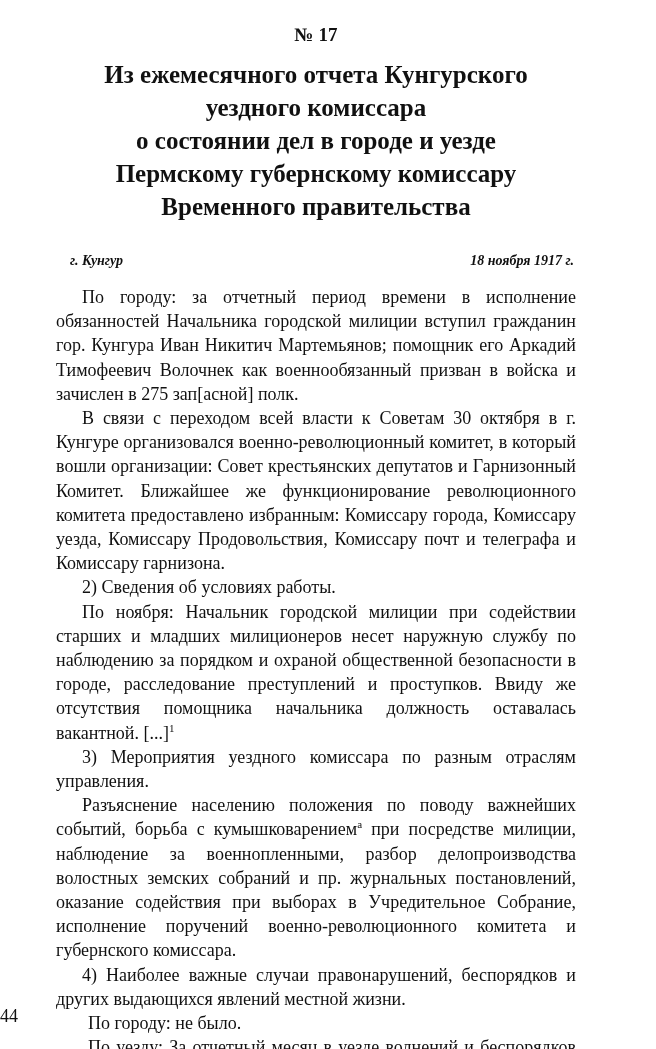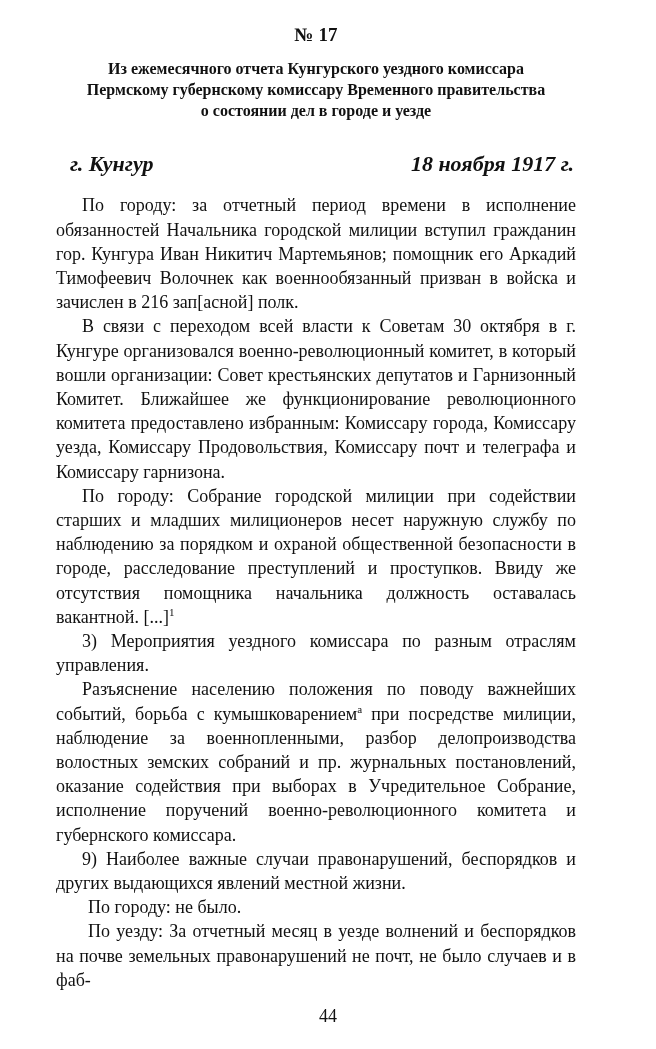--- a/index.html
+++ b/index.html
@@ -25,36 +25,36 @@
   .doc-number {
     text-align: center;
     font-weight: bold;
     font-size: 19px;
     margin: 0 0 6px 0;
     letter-spacing: 0.2px;
   }
   .doc-title {
     text-align: center;
     font-weight: bold;
-    font-size: 16px;
+    font-size: 25px;
     line-height: 1.32;
     margin: 12px 2px 0 2px;
   }
   .doc-title .line {
     display: block;
   }
   .meta-row {
     display: flex;
     justify-content: space-between;
     align-items: baseline;
     margin-top: 30px;
     margin-bottom: 16px;
     font-style: italic;
     font-weight: bold;
-    font-size: 22px;
+    font-size: 14px;
   }
   .meta-row .place {
     padding-left: 14px;
   }
   .meta-row .date {
     padding-right: 2px;
     margin-left: 17px;
   }
   .body-text p {
     margin: 0;
@@ -71,47 +71,47 @@
   .footnote-mark {
     font-size: 11px;
     vertical-align: super;
     line-height: 0;
   }
   .page-number {
     position: absolute;
     bottom: 22px;
     left: 0;
     width: 656px;
-    text-align: center;
     font-size: 18px;
   }
 </style>
 </head>
 <body>
 
 <div class="page">
 
   <div class="doc-number">№ 17</div>
 
   <div class="doc-title">
     <span class="line">Из ежемесячного отчета Кунгурского уездного комиссара</span>
+    <span class="line">о состоянии дел в городе и уезде</span>
     <span class="line">Пермскому губернскому комиссару Временного правительства</span>
-    <span class="line">о состоянии дел в городе и уезде</span>
   </div>
 
   <div class="meta-row">
     <span class="place">г. Кунгур</span>
     <span class="date">18 ноября 1917 г.</span>
   </div>
 
   <div class="body-text">
-    <p>По городу: за отчетный период времени в исполнение обязанностей Начальника городской милиции вступил гражданин гор. Кунгура Иван Никитич Мартемьянов; помощник его Аркадий Тимофеевич Волочнек как военнообязанный призван в войска и зачислен в 216 зап[асной] полк.</p>
+    <p>По городу: за отчетный период времени в исполнение обязанностей Начальника городской милиции вступил гражданин гор. Кунгура Иван Никитич Мартемьянов; помощник его Аркадий Тимофеевич Волочнек как военнообязанный призван в войска и зачислен в 275 зап[асной] полк.</p>
     <p>В связи с переходом всей власти к Советам 30 октября в г. Кунгуре организовался военно-революционный комитет, в который вошли организации: Совет крестьянских депутатов и Гарнизонный Комитет. Ближайшее же функционирование революционного комитета предоставлено избранным: Комиссару города, Комиссару уезда, Комиссару Продовольствия, Комиссару почт и телеграфа и Комиссару гарнизона.</p>
-    <p><span>По городу: Собрание городской милиции при содействии старших и младших милиционеров несет наружную службу по наблюдению за порядком и охраной общественной безопасности в городе, расследование преступлений и проступков. Ввиду же отсутствия помощника начальника должность оставалась вакантной. [...]</span><span class="footnote-mark">1</span></p>
+    <p>2) Сведения об условиях работы.</p>
+    <p><span>По ноября: Начальник городской милиции при содействии старших и младших милиционеров несет наружную службу по наблюдению за порядком и охраной общественной безопасности в городе, расследование преступлений и проступков. Ввиду же отсутствия помощника начальника должность оставалась вакантной. [...]</span><span class="footnote-mark">1</span></p>
     <p>3) Мероприятия уездного комиссара по разным отраслям управления.</p>
     <p><span>Разъяснение населению положения по поводу важнейших событий, борьба с кумышковарением</span><span class="footnote-mark">а</span><span> при посредстве милиции, наблюдение за военнопленными, разбор делопроизводства волостных земских собраний и пр. журнальных постановлений, оказание содействия при выборах в Учредительное Собрание, исполнение поручений военно-революционного комитета и губернского комиссара.</span></p>
-    <p>9) Наиболее важные случаи правонарушений, беспорядков и других выдающихся явлений местной жизни.</p>
+    <p>4) Наиболее важные случаи правонарушений, беспорядков и других выдающихся явлений местной жизни.</p>
     <p class="sub-indent">По городу: не было.</p>
     <p class="sub-indent">По уезду: За отчетный месяц в уезде волнений и беспорядков на почве земельных правонарушений не почт, не было случаев и в фаб-</p>
   </div>
 
   <div class="page-number">44</div>
 </div>
 
 </body></html>

